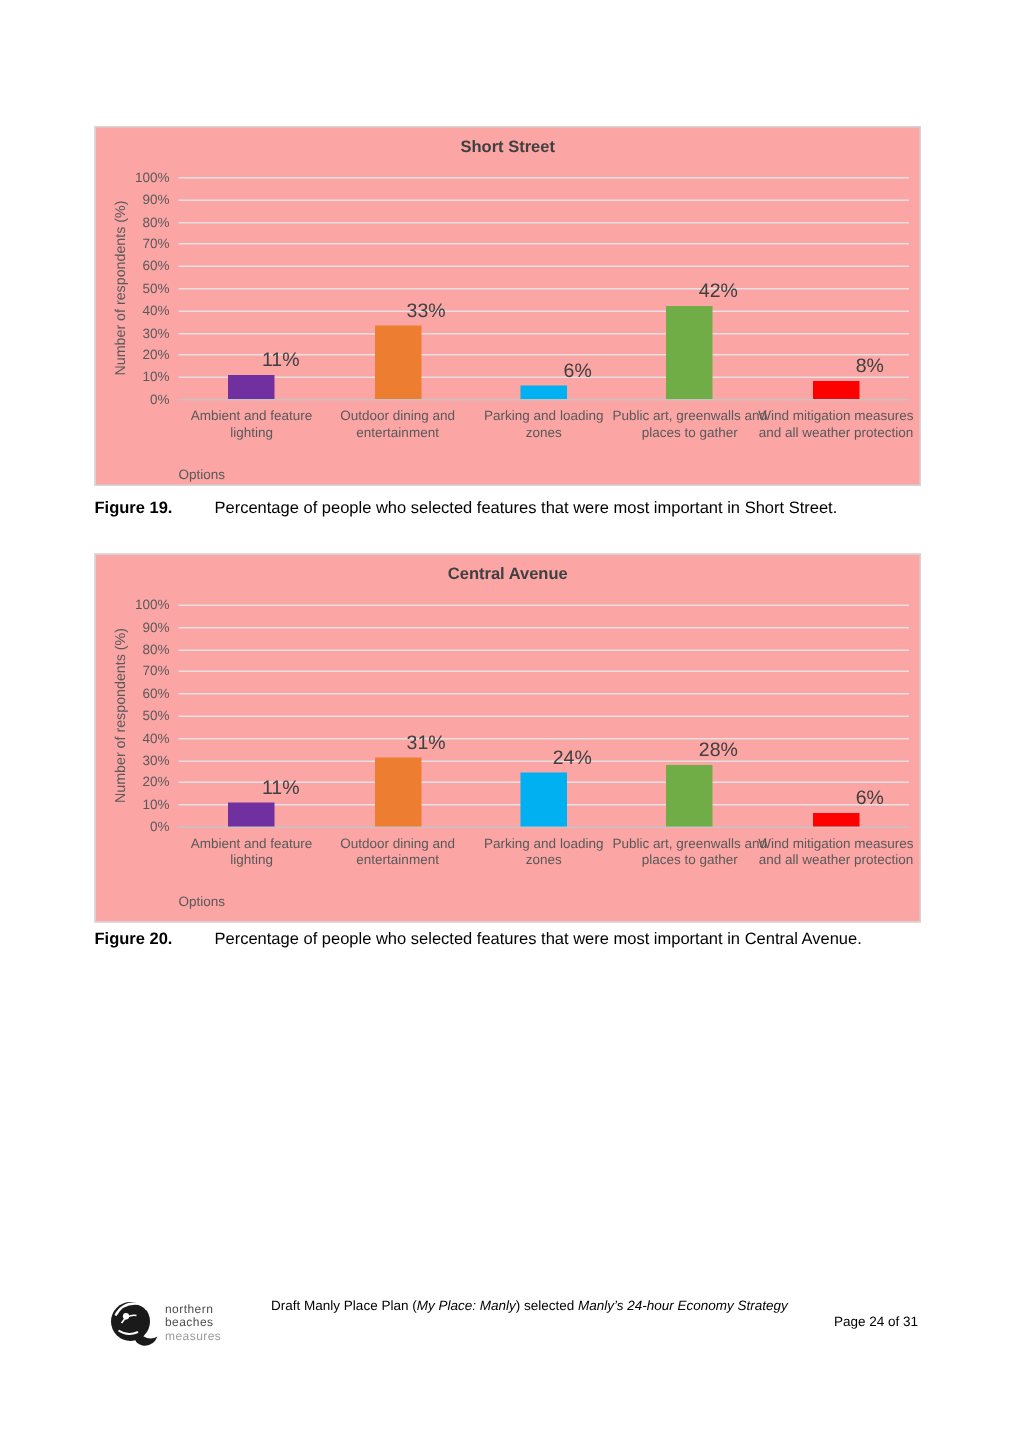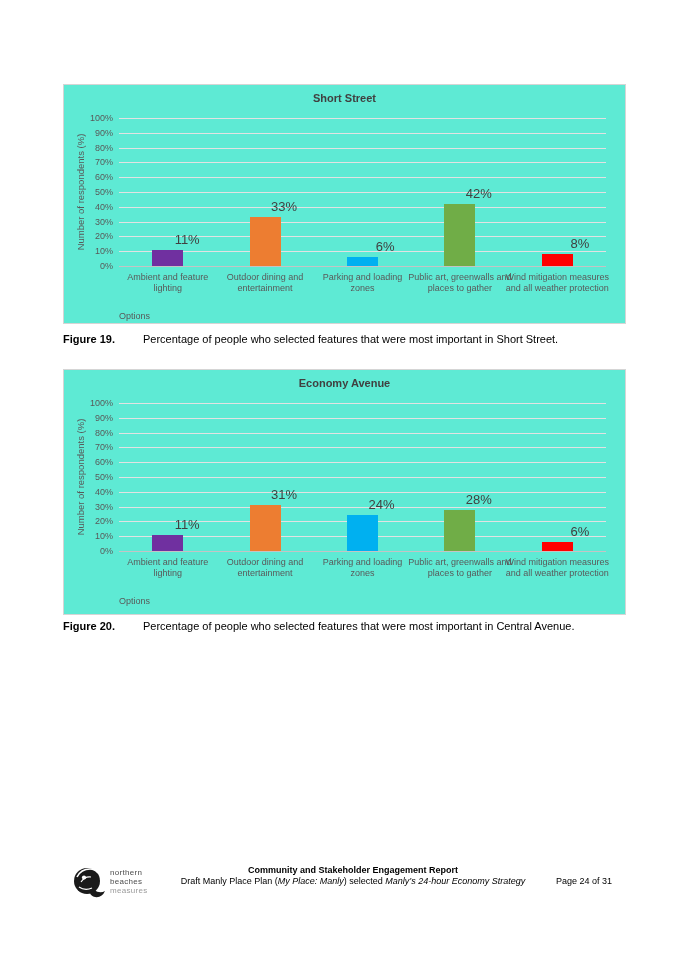--- a/index.html
+++ b/index.html
@@ -1,20 +1,20 @@
 <!DOCTYPE html>
 <html><head>
 <meta charset="utf-8">
 <style>
   html,body{margin:0;padding:0;background:#fff;}
   .page{position:relative;width:675px;height:954px;background:#fff;overflow:hidden;
         font-family:"Liberation Sans","DejaVu Sans",sans-serif;color:#000;}
 
   
-  .chart-box{position:absolute;left:63px;width:549px;border:1px solid #d5d5d5;background:#5eead4;padding-left:12px;}
+  .chart-box{position:absolute;left:63px;width:549px;border:1px solid #d5d5d5;background:#fca5a5;}
   #chart0{top:84px;height:238px;}
   #chart1{top:369px;height:244px;}
   .chart-title{position:absolute;top:7px;left:0;right:0;margin:0;text-align:center;
                font-size:11px;font-weight:bold;color:#404040;}
   .y-title{position:absolute;left:-63px;top:101px;width:160px;height:12px;text-align:center;
            font-size:9.5px;color:#595959;transform:rotate(-90deg);}
   .plot{position:absolute;left:55px;top:33px;width:487px;height:148px;}
   .gridline{position:absolute;left:0;right:0;height:1px;background:#e2e2e2;}
   .gridline.axis{background:#c4c4c4;}
   .ytick{position:absolute;right:100%;margin-right:6px;transform:translateY(-50%);
@@ -95,21 +95,21 @@
       </div>
     <div class="x-title">Options</div>
   </section>
 
   <div class="caption" id="caption0">
     <span class="cap-label">Figure 19.</span>
     <span class="cap-text">Percentage of people who selected features that were most important in Short Street.</span>
   </div>
 
   <section class="chart-box" id="chart1">
-    <h2 class="chart-title">Economy Avenue</h2>
+    <h2 class="chart-title">Central Avenue</h2>
     <div class="y-title">Number of respondents (%)</div>
     <div class="plot">
         <div class="gridline axis" style="top: 148px;"></div>
         <div class="ytick" style="top: 148px;">0%</div>
         <div class="gridline" style="top: 133.2px;"></div>
         <div class="ytick" style="top: 133.2px;">10%</div>
         <div class="gridline" style="top: 118.4px;"></div>
         <div class="ytick" style="top: 118.4px;">20%</div>
         <div class="gridline" style="top: 103.6px;"></div>
         <div class="ytick" style="top: 103.6px;">30%</div>
@@ -160,20 +160,19 @@
       <circle cx="12" cy="12.5" r="2.1" fill="#fff"></circle>
       <path d="M22 25 Q28 29 33 26 Q30 33 23 32 Q19 31 18 28 Z" fill="#1a1a1a"></path>
     </svg>
     <div class="logo-text">
       <div>northern</div>
       <div>beaches</div>
       <div class="muted">measures</div>
     </div>
     <div class="footer-center">
       <div class="inner">
-        <div class="footer-title">Community and Stakeholder Engagement Report</div>
         <div class="footer-sub" id="footer-sub"><span>Draft Manly Place Plan (</span><span class="it">My Place: Manly</span><span>) selected </span><span class="it">Manly’s 24-hour Economy Strategy</span></div>
       </div>
     </div>
     <div class="footer-page">Page 24 of 31</div>
   </footer>
 
 </div>
 
 </body></html>

